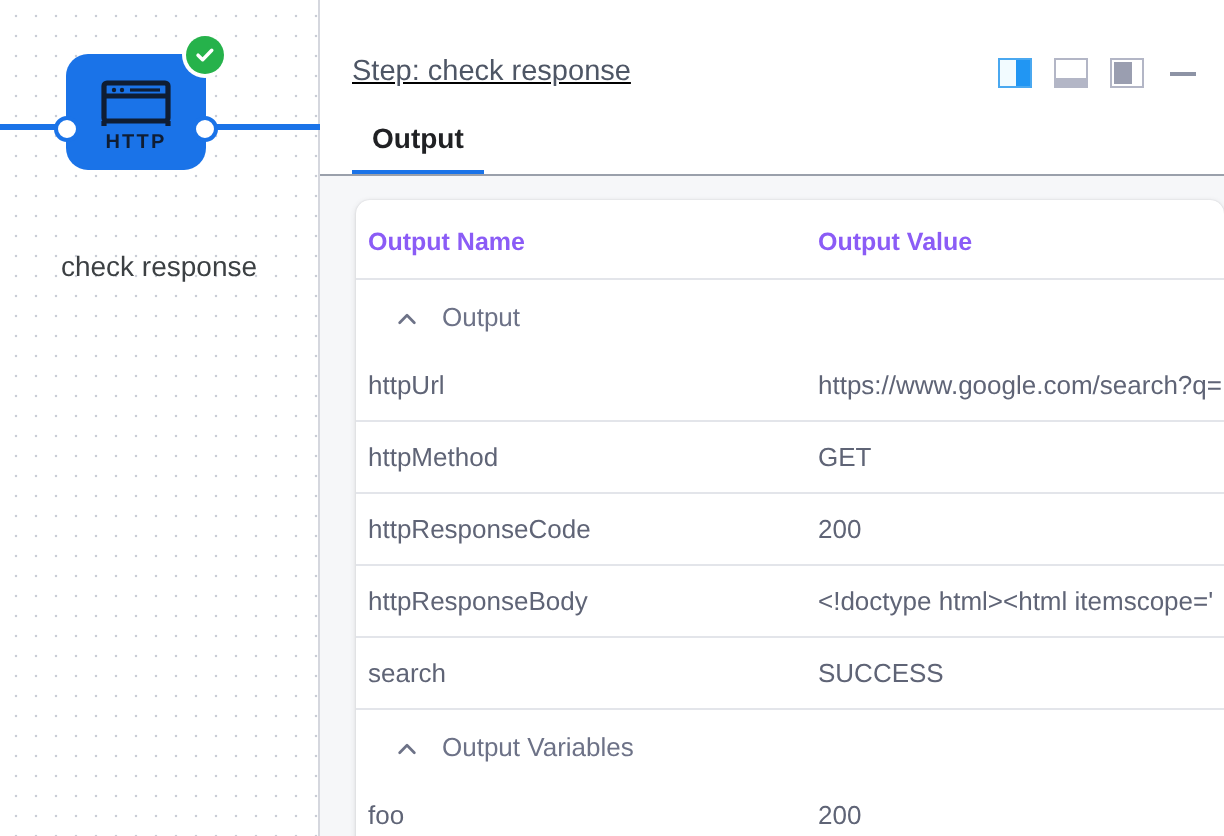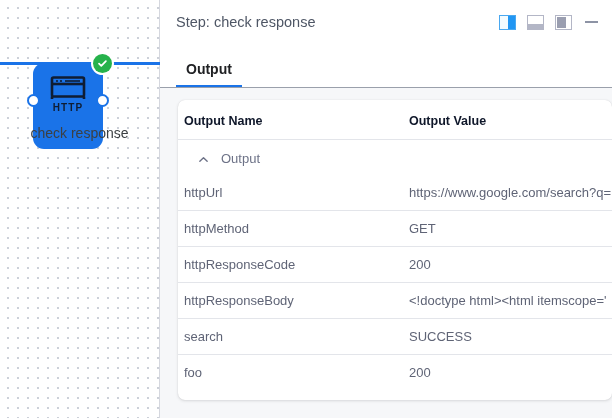--- a/index.html
+++ b/index.html
@@ -40,22 +40,21 @@
     top: 62px;
     width: 160px;
     height: 3px;
     background: #1a73e8;
   }
   .node-wrap {
     position: absolute;
     left: 33px;
     top: 27px;
     width: 70px;
-    height: 86px;
-    margin-top: 36px;
+    height: 58px;
   }
   .node-box {
     position: absolute;
     inset: 0;
     background: #1a73e8;
     border-radius: 11px;
   }
   .node-icon {
     position: absolute;
     left: 0;
@@ -119,23 +118,24 @@
     background: #ffffff;
     display: flex;
     flex-direction: column;
     min-width: 0;
   }
   .panel-header {
     position: relative;
     height: 44px;
     flex: 0 0 44px;
     display: flex;
-    align-items: center;
+    align-items: flex-end;
     padding: 0 14px 0 16px;
     box-sizing: border-box;
+    text-decoration: underline;
   }
   .panel-title {
     font-size: 14.5px;
     color: #4e5665;
     font-weight: 400;
     white-space: nowrap;
   }
   .header-actions {
     margin-left: auto;
     display: flex;
@@ -250,21 +250,21 @@
   table.out-table {
     width: 100%;
     border-collapse: collapse;
     table-layout: fixed;
     font-size: 13px;
   }
   table.out-table th {
     text-align: left;
     font-size: 12.5px;
     font-weight: 700;
-    color: #0f172a;
+    color: #8b5cf6;
     padding: 14px 6px 11px 6px;
     border-bottom: 1px solid #e3e5ea;
     white-space: nowrap;
   }
   th.col-name { width: 213px; padding-left: 14px; }
   th.col-value { width: auto; margin-left: 11px; }
 
   table.out-table td {
     padding: 10px 6px;
     color: #5f6476;
@@ -396,20 +396,32 @@
             </tr>
             <tr class="data-row">
               <td class="cell-name">httpResponseBody</td>
               <td class="cell-value">&lt;!doctype html&gt;&lt;html itemscope='</td>
             </tr>
             <tr class="data-row">
               <td class="cell-name">search</td>
               <td class="cell-value">SUCCESS</td>
             </tr>
 
+            <tr class="group-row">
+              <td colspan="2">
+                <div class="group-label">
+                  <span class="chevron">
+                    <svg width="11" height="11" viewBox="0 0 12 12" aria-hidden="true">
+                      <path d="M2 8 L6 4 L10 8" fill="none" stroke="#6d7287" stroke-width="1.5" stroke-linecap="round" stroke-linejoin="round"></path>
+                    </svg>
+                  </span>
+                  <span>Output Variables</span>
+                </div>
+              </td>
+            </tr>
 
             <tr class="data-row">
               <td class="cell-name">foo</td>
               <td class="cell-value">200</td>
             </tr>
 
           </tbody>
         </table>
       </div>
     </div>

